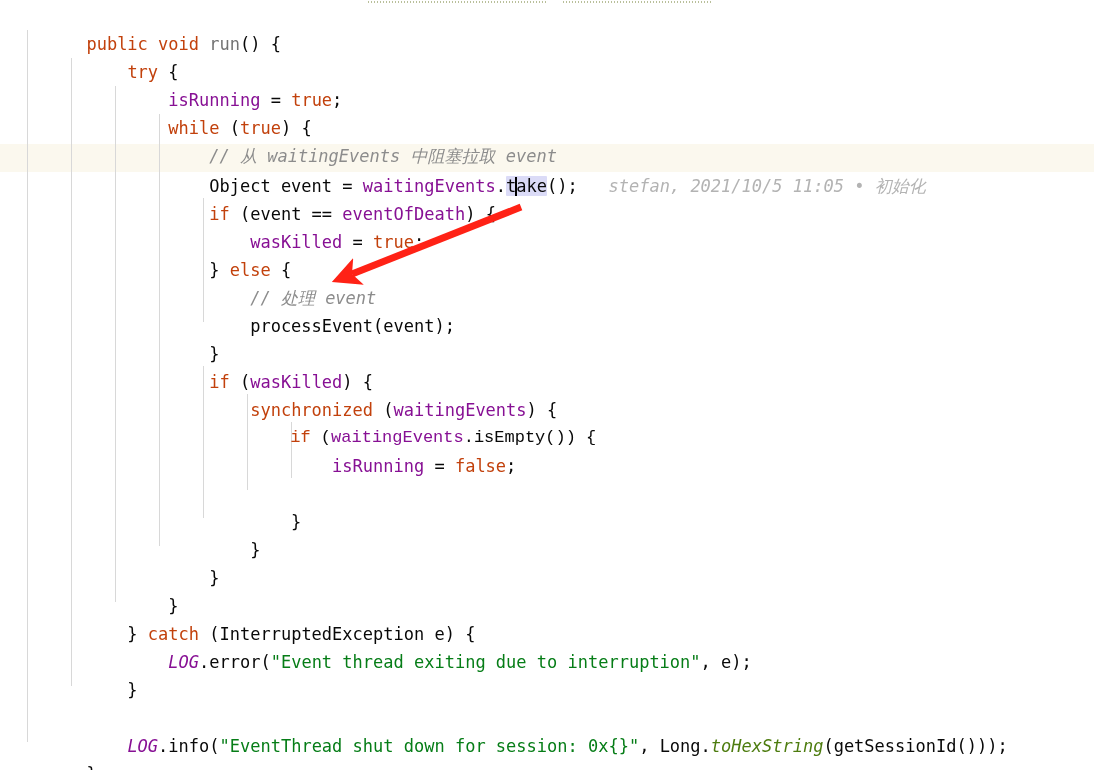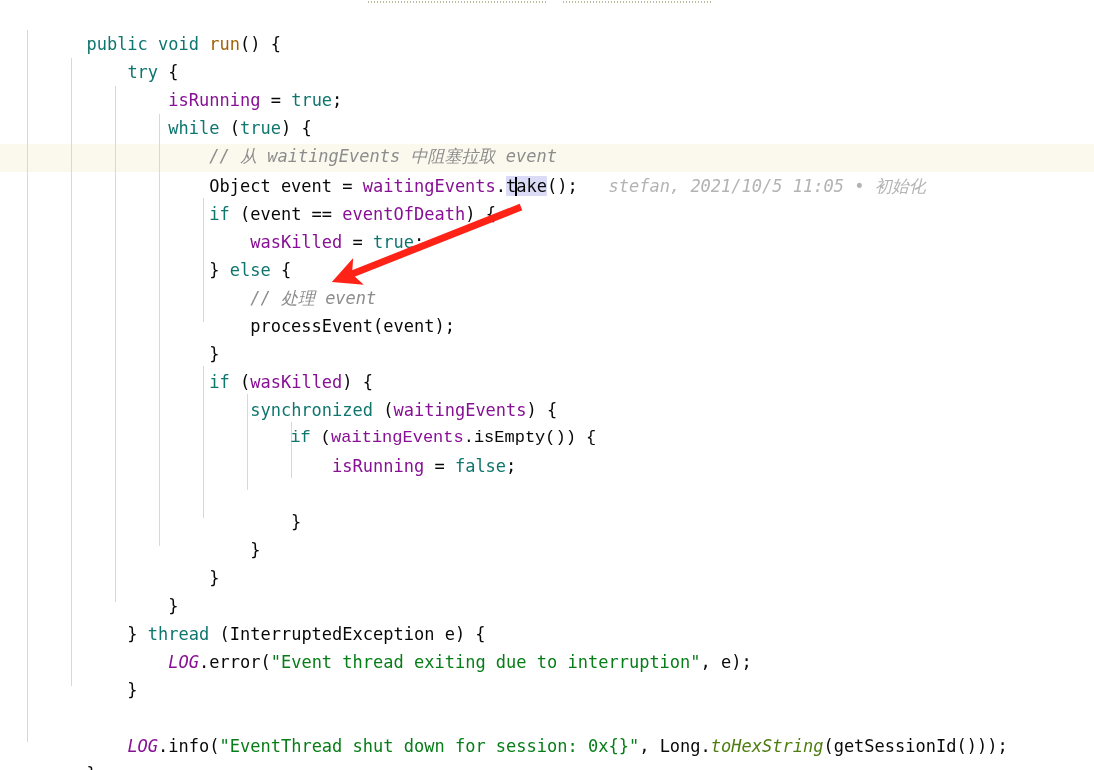--- a/index.html
+++ b/index.html
@@ -60,22 +60,22 @@
   .line {
     position: absolute;
     left: 0;
     height: 28px;
     white-space: pre;
     padding-left: 25px;
     box-sizing: border-box;
   }
 
   
-  .kw      { color: #0f766e; }             
-  .fn      { color: #a16207; }             
+  .kw      { color: #c2410c; }             
+  .fn      { color: #737373; }             
   .fld     { color: #871094; text-align: right; }             
   .sfld    { color: #871094; font-style: italic; }  
   .smeth   { color: #4d7c0f; font-style: italic; }  
   .str     { color: #067d17; }             
   .cmt     { color: #8c8c8c; font-style: italic; }  
   .plain   { color: #080808; }
 
   
   .ident-hl {
     background: #dbdbf7;
@@ -212,21 +212,21 @@
 
     <div class="line" style="top:536px;">
       <span class="plain">            }</span>
     </div>
 
     <div class="line" style="top:564px;">
       <span class="plain">        }</span>
     </div>
 
     <div class="line" style="top:592px;">
-      <span class="plain">    } </span><span class="kw">thread</span><span class="plain"> (InterruptedException e) {</span>
+      <span class="plain">    } </span><span class="kw">catch</span><span class="plain"> (InterruptedException e) {</span>
     </div>
 
     <div class="line" style="top:620px;">
       <span class="plain">        </span><span class="sfld">LOG</span><span class="plain">.error(</span><span class="str">"Event thread exiting due to interruption"</span><span class="plain">, e);</span>
     </div>
 
     <div class="line" style="top:648px;">
       <span class="plain">    }</span>
     </div>
 

